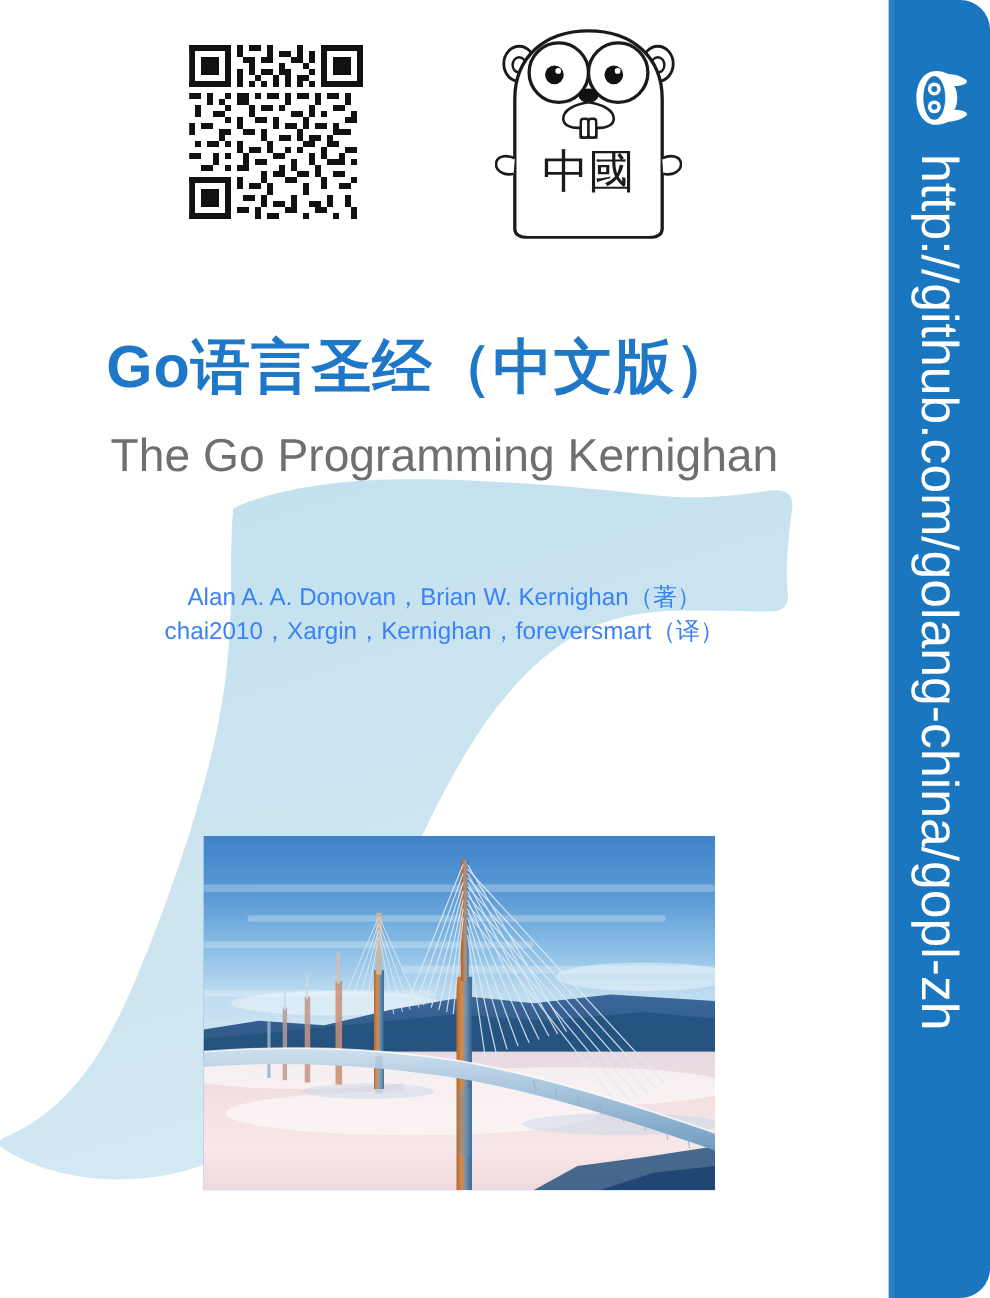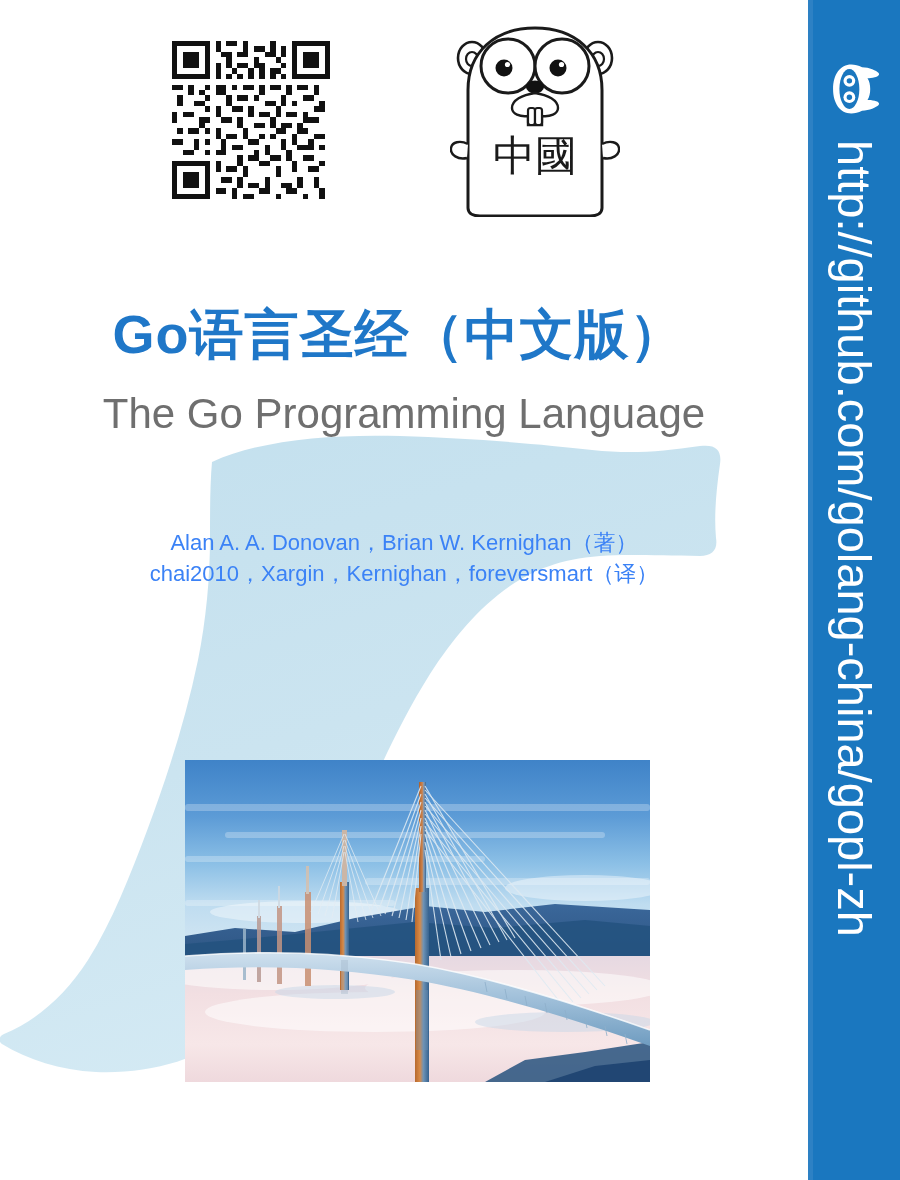--- a/index.html
+++ b/index.html
@@ -12,20 +12,21 @@
     height: 1180px;
     overflow: hidden;
     font-family: "Liberation Sans", "DejaVu Sans", sans-serif;
   }
   #cover {
     position: relative;
     width: 900px;
     height: 1180px;
     background: #ffffff;
     overflow: hidden;
+    border-radius: 27px;
   }
 
   
   #swoosh {
     position: absolute;
     left: 0;
     top: 420px;
     width: 760px;
     height: 660px;
     pointer-events: none;
@@ -55,21 +56,20 @@
     left: 0;
     top: 303px;
     width: 765px;
     text-align: center;
     font-size: 54px;
     font-weight: bold;
     letter-spacing: 1px;
     color: #1f77c8;
     line-height: 1.18;
     white-space: nowrap;
-    padding-left: 16px;
   }
   #title-en {
     position: absolute;
     left: 0;
     top: 390px;
     width: 808px;
     text-align: center;
     font-size: 42px;
     font-weight: normal;
     color: #6f6f6f;
@@ -368,21 +368,21 @@
              C 108,78 98,73 85,71 Z" fill="#ffffff" stroke="#1a1a1a" stroke-width="2.4"></path>
 
     <rect x="78" y="86" width="7" height="17" rx="2.5" fill="#ffffff" stroke="#1a1a1a" stroke-width="2.2"></rect>
     <rect x="85" y="86" width="7" height="17" rx="2.5" fill="#ffffff" stroke="#1a1a1a" stroke-width="2.2"></rect>
 
     <text id="gopher-belly" x="85" y="148" text-anchor="middle" font-family="'DejaVu Sans','Liberation Sans',sans-serif" font-size="42" fill="#1a1a1a">中國</text>
   </svg>
 
   <div id="title-cn">Go语言圣经（中文版）</div>
 
-  <div id="title-en">The Go Programming Language</div>
+  <div id="title-en">The Go Programming Kernighan</div>
 
   <div id="credits">
     <div>Alan A. A. Donovan，Brian W. Kernighan（著）</div>
     <div>chai2010，Xargin，Kernighan，foreversmart（译）</div>
   </div>
 
   <div id="bridge-photo">
     <svg viewBox="0 0 465 322" width="465" height="322" xmlns="http://www.w3.org/2000/svg" aria-hidden="true">
       <defs>
         <linearGradient id="sky" x1="0" y1="0" x2="0" y2="1">

